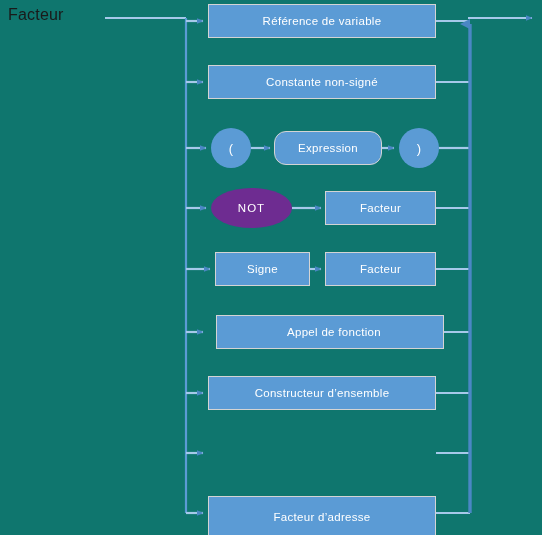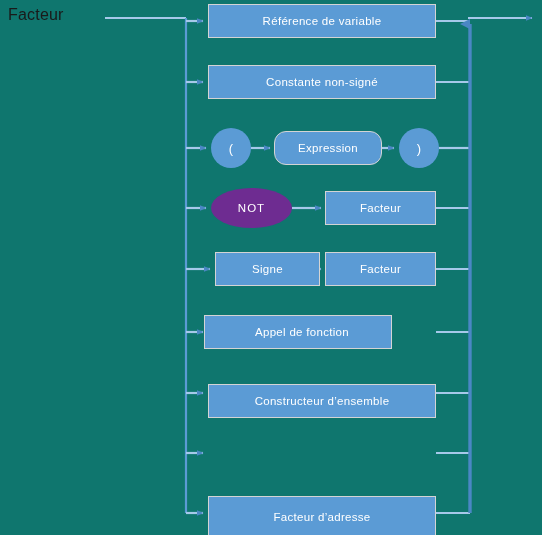--- a/index.html
+++ b/index.html
@@ -126,19 +126,19 @@
 
   <div class="title-label">Facteur</div>
 
   <div class="node box" style="left:208px;top:65px;width:228px;height:34px;">Constante non-signé</div>
   <div class="node box" style="left:208px;top:4px;width:228px;height:34px;">Référence de variable</div>
   <div class="node circle" style="left:211px;top:128px;width:40px;height:40px;">(</div>
   <div class="node box" style="left:274px;top:131px;width:108px;height:34px;border-radius:12px;">Expression</div>
   <div class="node circle" style="left:399px;top:128px;width:40px;height:40px;">)</div>
   <div class="node ellipse" style="left:211px;top:188px;width:81px;height:40px;text-align:right;">NOT</div>
   <div class="node box" style="left:325px;top:191px;width:111px;height:34px;">Facteur</div>
-  <div class="node box" style="left:215px;top:252px;width:105px;height:34px;">Signe</div>
+  <div class="node box" style="left:215px;top:252px;width:95px;height:34px;">Signe</div>
   <div class="node box" style="left:325px;top:252px;width:111px;height:34px;">Facteur</div>
-  <div class="node box" style="left:204px;top:315px;width:188px;height:34px;padding-left:8px;">Appel de fonction</div>
-  <div class="node box" style="left:208px;top:384px;width:228px;height:34px;">Constructeur d’ensemble</div>
+  <div class="node box" style="left:216px;top:315px;width:228px;height:34px;padding-left:8px;">Appel de fonction</div>
+  <div class="node box" style="left:208px;top:376px;width:228px;height:34px;">Constructeur d’ensemble</div>
   <div class="node box" style="left:208px;top:496px;width:228px;height:42px;">Facteur d’adresse</div>
 
 </div>
 
 </body></html>

